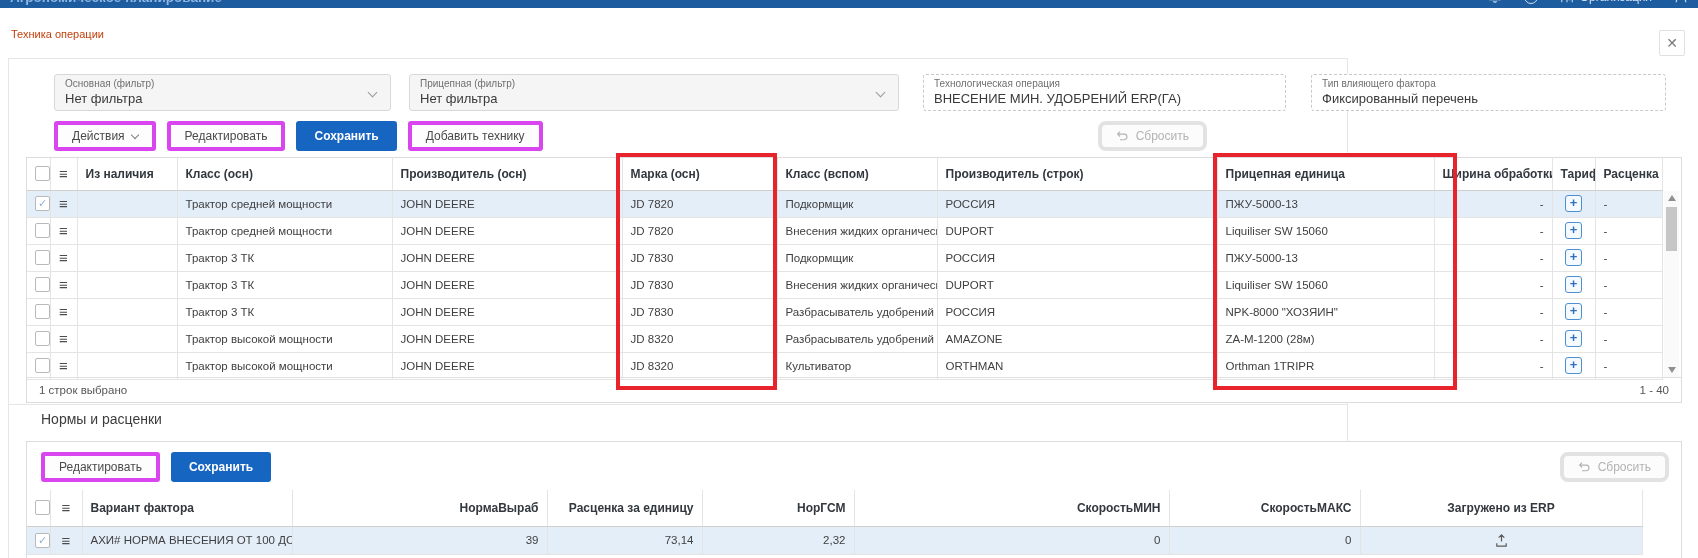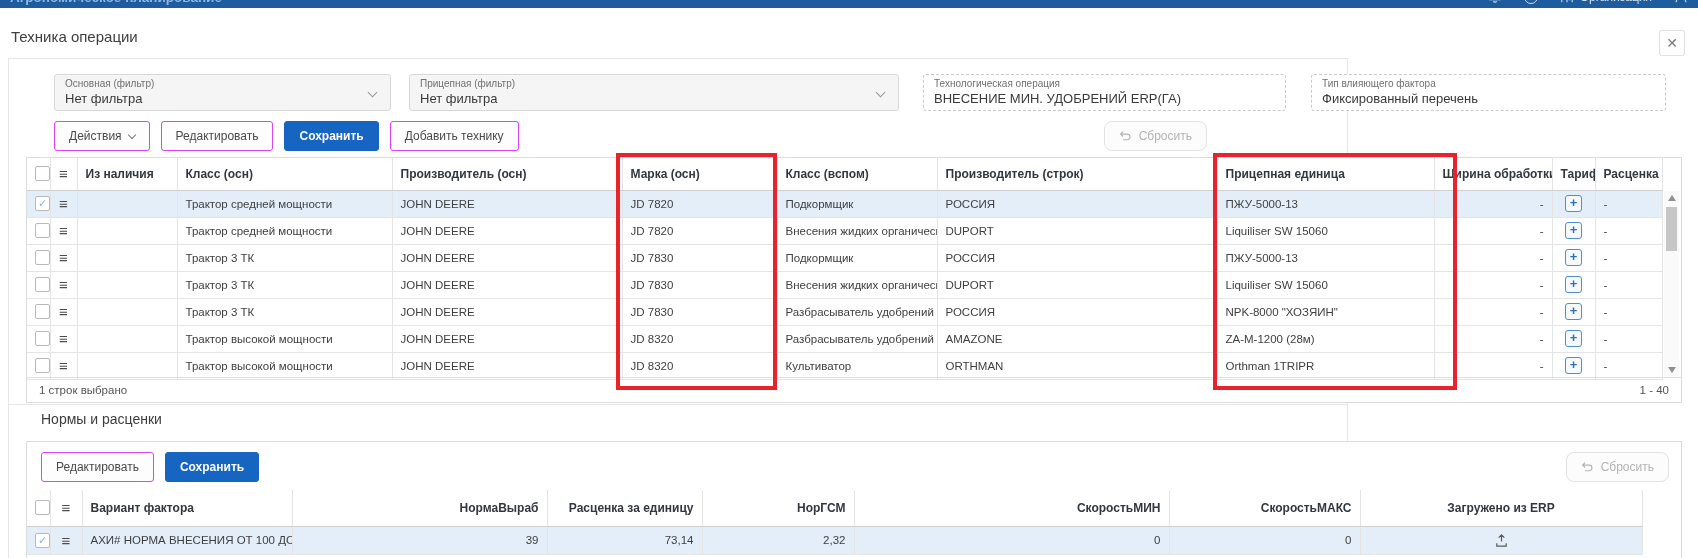--- a/index.html
+++ b/index.html
@@ -13,21 +13,21 @@
   .topbar-inner { position:absolute; left:0; right:0; top:-14px; height:22px;
     display:flex; align-items:center; justify-content:space-between; padding:0 10px; }
   .topbar-title { color:#8fb7e3; font-size:13.5px; font-weight:bold; white-space:nowrap; }
   .topbar-right { display:flex; align-items:center; gap:22px; color:#cfe0f2; font-size:12px; }
   .topbar-item { display:flex; align-items:center; gap:6px; white-space:nowrap; }
   .tb-ic { width:14px; height:14px; display:inline-block; }
   .help-circle { width:14px; height:14px; border:1.4px solid #cfe0f2; border-radius:50%;
     font-size:10px; line-height:12px; text-align:center; }
 
   
-  .page-title { position:absolute; left:11px; top:28px; font-size:15px; color:#404040; }
+  .page-title { position:absolute; left:11px; top:28px; font-size:11px; color:#c2410c; }
   .close-btn { position:absolute; right:13px; top:30px; width:26px; height:26px;
     border:1px solid #e0e0e0; border-radius:2px; background:#fff; color:#7a7a7a;
     font-size:14px; line-height:24px; text-align:center; cursor:pointer; }
 
   
   .panel { position:absolute; left:8px; top:58px; width:1340px; bottom:0;
     border:1px solid #e6e6e6; border-bottom:none; background:#fff; }
 
   
   .field { position:absolute; top:15px; height:37px; border-radius:3px; padding:3px 10px 0 10px; }
@@ -39,21 +39,21 @@
   .chev { position:absolute; right:14px; top:14px; width:7px; height:7px;
     border-right:1.5px solid #9a9a9a; border-bottom:1.5px solid #9a9a9a;
     transform:rotate(45deg); }
   #f1 { left:45px;  width:337px; }
   #f2 { left:400px; width:490px; }
   #f3 { left:914px; width:363px; }
   #f4 { left:1302px; width:355px; }
 
   
   .toolbar { position:absolute; display:flex; gap:11px; align-items:center; }
-  .btn { height:30px; padding:0 14px; background:#fdfdfd; border:1px solid #d946ef;
+  .btn { height:30px; padding:0 14px; background:#fdfdfd; border:4px solid #d946ef;
     border-radius:3px; font-size:12px; color:#4a4a4a; display:inline-flex;
     align-items:center; gap:7px; cursor:pointer; white-space:nowrap;
     font-family:"Liberation Sans", sans-serif; }
   .btn.primary { background:#1665c1; border-color:#1665c1; color:#fff; font-weight:bold; }
   .btn.disabled { color:#b3b3b3; border-color:#e2e2e2; background:#fcfcfc;border-radius:8px; }
   .btn-chev { width:6px; height:6px; border-right:1.5px solid #7c7c7c;
     border-bottom:1.5px solid #7c7c7c; transform:rotate(45deg); margin-top:-3px; }
   #toolbar1 { left:45px; top:62px; }
   .reset-wrap1 { position:absolute; right:140px; top:62px; }
   #toolbar2 { left:14px; top:10px; }

